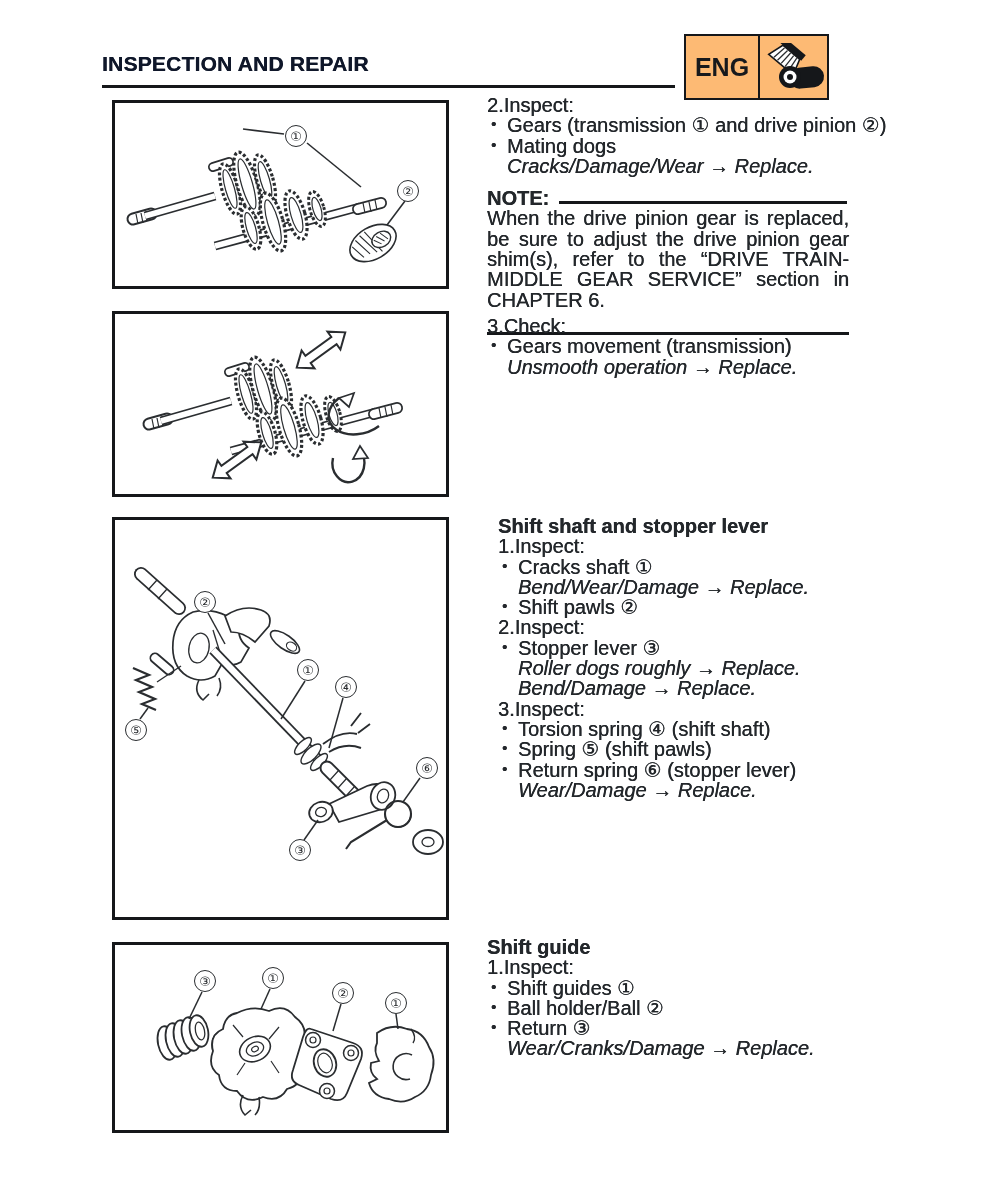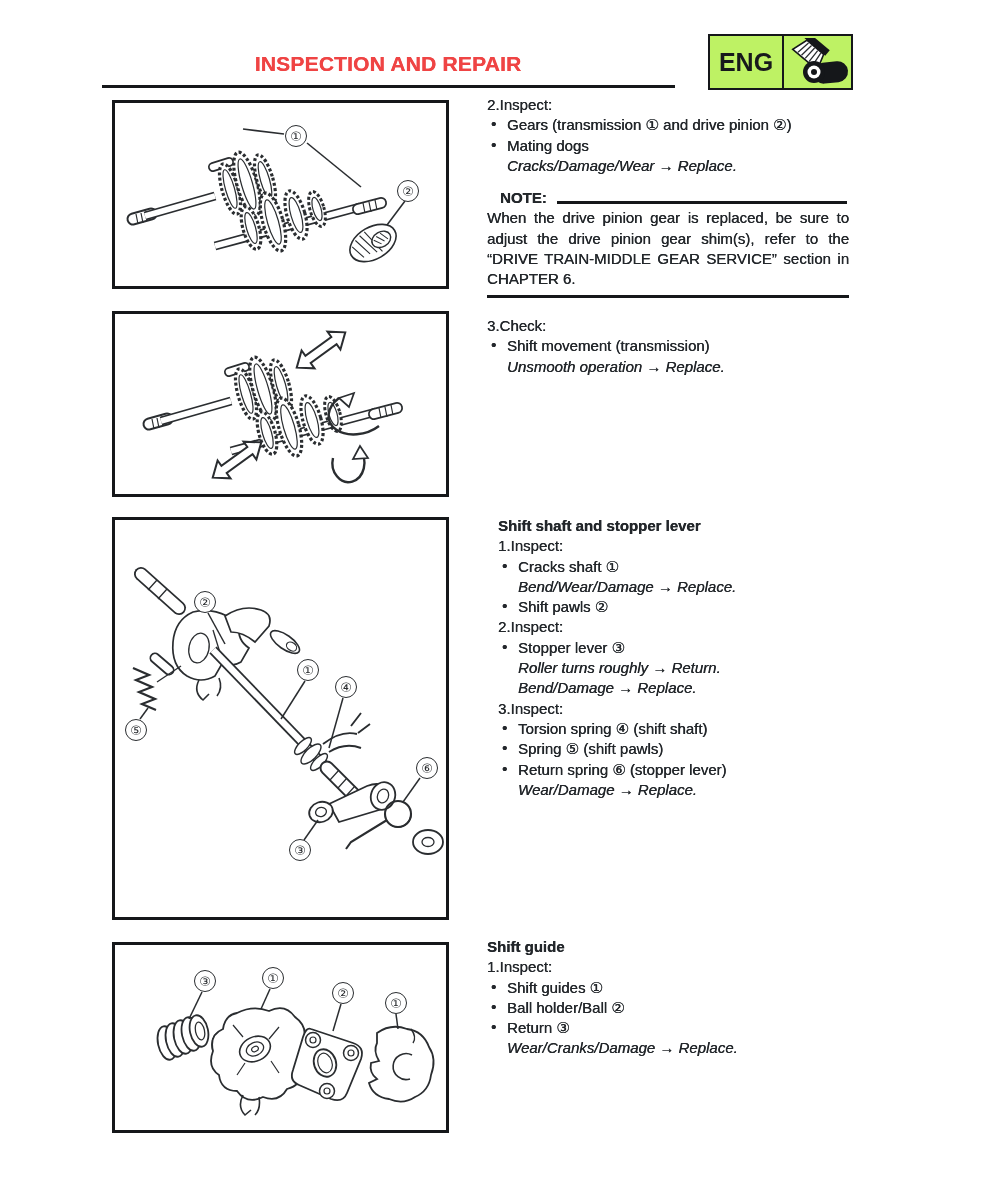--- a/index.html
+++ b/index.html
@@ -3,57 +3,57 @@
 <meta charset="utf-8">
 <style>
   html,body{margin:0;padding:0;background:#e8e8e8;}
   .page{
     position:relative;width:985px;height:1200px;background:#ffffff;
     font-family:"Liberation Sans","DejaVu Sans",sans-serif;color:#23272b;
     margin:0 auto;overflow:hidden;
   }
   
   .page-title{
-    position:absolute;left:102px;top:52px;width:572px;text-align:center;
-    font-size:21px;font-weight:700;letter-spacing:.2px;color:#ef4444;
+    position:absolute;left:102px;top:52px;width:572px;text-align:left;
+    font-size:21px;font-weight:700;letter-spacing:.2px;color:#0f172a;
     text-shadow:.3px 0 0 currentColor;
   }
   .header-rule{position:absolute;left:102px;top:85px;width:573px;height:3px;background:#15171a;}
   .badge{
-    position:absolute;left:684px;top:34px;width:145px;height:56px;
-    border:2.5px solid #15171a;display:flex;background:#bef264;box-sizing:border-box;margin-left:24px;
+    position:absolute;left:684px;top:34px;width:145px;height:66px;
+    border:2.5px solid #15171a;display:flex;background:#fdba74;box-sizing:border-box;
   }
   .badge-label{
     width:72px;display:flex;align-items:center;justify-content:center;
     border-right:2.5px solid #15171a;font-size:25px;font-weight:700;color:#17191c;
   }
   .badge-icon{flex:1;display:flex;align-items:center;justify-content:center;}
   
   .figbox{position:absolute;border:3px solid #15171a;background:#fff;box-sizing:border-box;}
   .figbox svg{position:absolute;left:0;top:0;}
   .callout{
     position:absolute;width:22px;height:22px;border:1.7px solid #2a2d30;border-radius:50%;
     background:#fff;box-sizing:border-box;display:flex;align-items:center;justify-content:center;
     font-size:13px;color:#2a2d30;line-height:1;
   }
   
-  .tblock{position:absolute;width:362px;font-size:15px;line-height:20.3px;
+  .tblock{position:absolute;width:362px;font-size:20px;line-height:20.3px;
     text-shadow:.3px 0 0 currentColor;}
   .line{position:relative;white-space:nowrap;}
   .line.heading{font-weight:700;}
   .line.bullet{padding-left:20px;}
   .line.bullet::before{content:"•";position:absolute;left:4px;top:-1px;font-size:15px;}
   .line.result{padding-left:20px;font-style:italic;}
   .note{margin-top:12px;}
-  .note-head{display:flex;align-items:flex-end;margin-left:13px;}
+  .note-head{display:flex;align-items:flex-end;}
   .note-label{font-weight:700;white-space:nowrap;line-height:20px;}
   .note-rule{flex:1;border-bottom:3px solid #15171a;margin:0 2px 4px 10px;}
   .note-body{
     text-align:justify;line-height:20.4px;white-space:normal;
-    border-bottom:3px solid #15171a;padding-bottom:5px;
+    border-bottom:3px solid #15171a;padding-bottom:22px;
   }
   svg .ln{stroke:#2a2d30;fill:none;}
 </style>
 </head>
 <body>
 
 <div class="page">
 
   <div class="page-title">INSPECTION AND REPAIR</div>
   <div class="header-rule"></div>
@@ -289,32 +289,32 @@
       <div class="note">
         <div class="note-head">
           <span class="note-label">NOTE:</span>
           <span class="note-rule"></span>
         </div>
         <div class="note-body">When the drive pinion gear is replaced, be sure to adjust the drive pinion gear shim(s), refer to the “DRIVE TRAIN-MIDDLE GEAR SERVICE” section in CHAPTER 6.</div>
       </div>
     </div>
   <div class="tblock" style="left:487px;top:316px;">
       <div class="line step">3.Check:</div>
-      <div class="line bullet">Shift movement (transmission)</div>
+      <div class="line bullet">Gears movement (transmission)</div>
       <div class="line result">Unsmooth operation → Replace.</div>
     </div>
   <div class="tblock" style="left:498px;top:516px;">
       <div class="line heading">Shift shaft and stopper lever</div>
       <div class="line step">1.Inspect:</div>
       <div class="line bullet">Cracks shaft ①</div>
       <div class="line result">Bend/Wear/Damage → Replace.</div>
       <div class="line bullet">Shift pawls ②</div>
       <div class="line step">2.Inspect:</div>
       <div class="line bullet">Stopper lever ③</div>
-      <div class="line result">Roller turns roughly → Return.</div>
+      <div class="line result">Roller dogs roughly → Replace.</div>
       <div class="line result">Bend/Damage → Replace.</div>
       <div class="line step">3.Inspect:</div>
       <div class="line bullet">Torsion spring ④ (shift shaft)</div>
       <div class="line bullet">Spring ⑤ (shift pawls)</div>
       <div class="line bullet">Return spring ⑥ (stopper lever)</div>
       <div class="line result">Wear/Damage → Replace.</div>
     </div>
   <div class="tblock" style="left:487px;top:937px;">
       <div class="line heading">Shift guide</div>
       <div class="line step">1.Inspect:</div>

